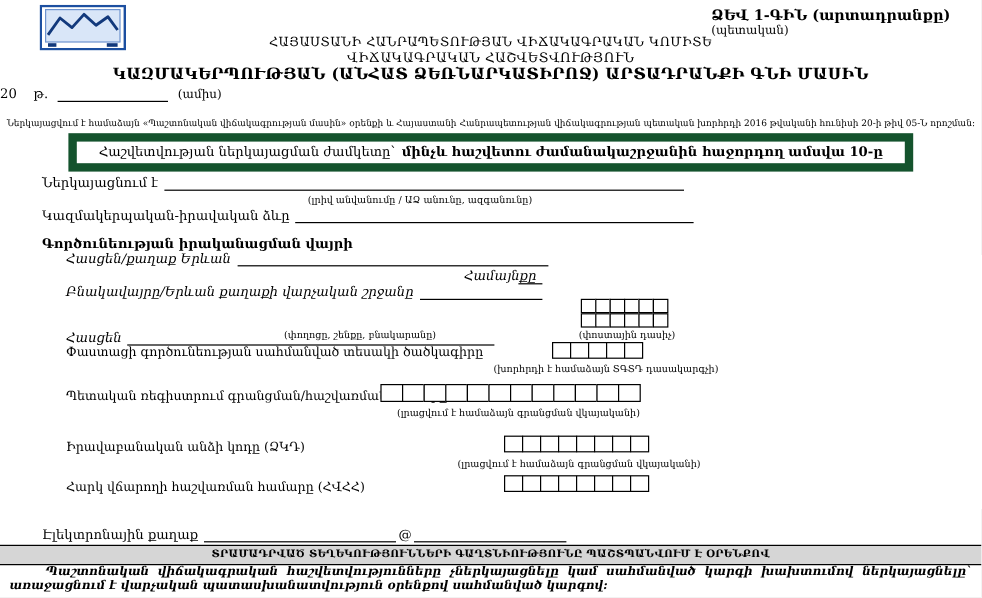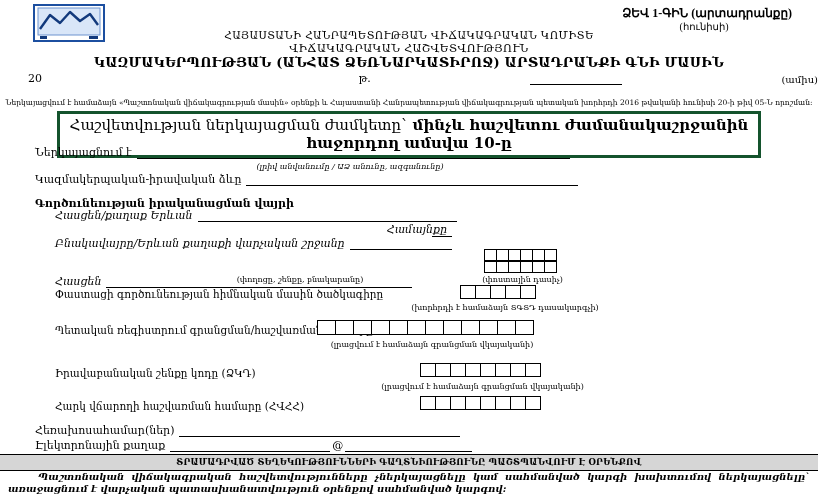--- a/index.html
+++ b/index.html
@@ -8,24 +8,24 @@
     position:relative; width:818px; height:498px; margin:0 auto;
     background:#ffffff; color:#000;
     font-family:"DejaVu Serif","DejaVu Sans",serif;
     overflow:hidden;
   }
   .abs{ position:absolute; }
   .center{ left:0; right:0; text-align:center; }
   .h1{ font-size:10.5px; letter-spacing:.4px; }
   .h2{ font-size:11px; letter-spacing:.4px; }
   .h3{ font-size:13px; font-weight:bold; letter-spacing:.2px; }
-  .year-line{ display:flex; justify-content:space-between; align-items:flex-end; font-size:11px;padding-left:28px; }
+  .year-line{ display:flex; justify-content:flex-start; align-items:flex-end; font-size:11px; }
   .blank{ display:inline-block; border-bottom:1px solid #000; height:12px; }
   .legal{ font-size:7.5px; }
-  .deadline{ border:3px solid #14532d; text-align:center; font-size:15px; padding:2px 0 3px; }
+  .deadline{ border:7px solid #14532d; text-align:center; font-size:11px; padding:2px 0 3px; }
   .deadline b{ margin-left:4px; }
   .row{ position:absolute; display:flex; align-items:flex-end; font-size:11px; }
   .row .lbl{ white-space:nowrap; padding-right:5px; }
   .row .line{ flex:1; border-bottom:1px solid #000; height:13px; min-width:20px; }
   .row.italic .lbl{ font-style:italic; }
   .caption{ position:absolute; font-size:8px; text-align:center; white-space:nowrap; }
   .bold-label{ position:absolute; font-size:11px; font-weight:bold; white-space:nowrap; }
   .plain-label{ position:absolute; font-size:10.5px; white-space:nowrap; }
   .boxes{ position:absolute; display:flex; }
   .box{ width:16px; height:14px; border:1px solid #000; background:#fff; }
@@ -34,42 +34,42 @@
   .boxes.lg .box{ width:19px; height:15px; }
   .band{
     position:absolute; left:0; right:0; background:#d6d6d6;
     border-top:1px solid #000; border-bottom:1px solid #000;
     text-align:center; font-weight:bold; font-size:8.5px; padding:2px 0 3px; letter-spacing:.2px;
   }
   .footer{
     position:absolute; font-size:10px; font-weight:bold; font-style:italic;
     text-align:justify; text-indent:30px; line-height:1.2;
   }
-  .form-code{ position:absolute; text-align:center;font-family:Liberation Serif, serif; }
+  .form-code{ position:absolute; text-align:left; }
   .form-code .fc1{ font-size:12px; font-weight:bold; }
   .form-code .fc2{ font-size:10px; padding-right:6px; }
 </style>
 </head>
 <body>
 
 <div class="page">
 
   <div class="abs" style="left:33px; top:4px; width:72px; height:38px;">
     <svg width="72" height="38" viewBox="0 0 72 38">
       <rect x="1" y="1" width="70" height="36" fill="#ffffff" stroke="#1c4fa0" stroke-width="2"></rect>
       <rect x="5" y="4" width="62" height="27" fill="#d9e6f8" stroke="#6d93cf" stroke-width="1"></rect>
       <polyline points="7,25 17,11 27,19 37,8 47,17 57,10 65,21" fill="none" stroke="#12397c" stroke-width="2.4" stroke-linejoin="round"></polyline>
       <rect x="7" y="32" width="7" height="3" fill="#12397c"></rect>
       <rect x="56" y="32" width="9" height="3" fill="#12397c"></rect>
     </svg>
   </div>
 
   <div class="form-code" style="right:26px; top:6px;">
     <div class="fc1">ՁԵՎ 1-ԳԻՆ (արտադրանքը)</div>
-    <div class="fc2">(հունիսի)</div>
+    <div class="fc2">(պետական)</div>
   </div>
 
   <div class="abs center h1" style="top:29px;">ՀԱՅԱՍՏԱՆԻ ՀԱՆՐԱՊԵՏՈՒԹՅԱՆ ՎԻՃԱԿԱԳՐԱԿԱՆ ԿՈՄԻՏԵ</div>
   <div class="abs center h3" style="top:55px;">ԿԱԶՄԱԿԵՐՊՈՒԹՅԱՆ (ԱՆՀԱՏ ՁԵՌՆԱՐԿԱՏԻՐՈՋ) ԱՐՏԱԴՐԱՆՔԻ ԳՆԻ ՄԱՍԻՆ</div>
   <div class="abs center h2" style="top:42px;">ՎԻՃԱԿԱԳՐԱԿԱՆ ՀԱՇՎԵՏՎՈՒԹՅՈՒՆ</div>
 
   <div class="abs year-line" style="left:0; right:0; top:72px;">
     <span>20</span>
     <span class="blank" style="width:14px; border-bottom:none;"></span>
     <span>թ.</span>
@@ -80,21 +80,21 @@
   <div class="abs center legal" style="top:98px;">Ներկայացվում է համաձայն «Պաշտոնական վիճակագրության մասին»  օրենքի և Հայաստանի Հանրապետության վիճակագրության պետական խորհրդի 2016 թվականի հունիսի 20-ի թիվ 05-Ն որոշման:</div>
 
   <div class="abs deadline" style="left:57px; right:57px; top:111px;">
     <span>Հաշվետվության ներկայացման ժամկետը`</span><b>մինչև հաշվետու ժամանակաշրջանին հաջորդող ամսվա 10-ը</b>
   </div>
 
   <div class="row" style="left:35px; top:146px; width:535px;">
     <span class="lbl">Ներկայացնում է</span>
     <span class="line"></span>
   </div>
-  <div class="caption" style="left:140px; top:162px; width:420px;font-style:italic;">(լրիվ անվանումը / ԱՁ անունը, ազգանունը)</div>
+  <div class="caption" style="left:140px; top:162px; width:420px;">(լրիվ անվանումը / ԱՁ անունը, ազգանունը)</div>
 
   <div class="row" style="left:35px; top:173px; width:543px;">
     <span class="lbl">Կազմակերպական-իրավական ձևը</span>
     <span class="line"></span>
   </div>
 
   <div class="bold-label" style="left:35px; top:197px;">Գործունեության իրականացման վայրի</div>
 
   <div class="row italic" style="left:55px; top:209px; width:402px;">
     <span class="lbl">Հասցեն/քաղաք Երևան</span>
@@ -127,21 +127,21 @@
       <span class="box"></span>
       <span class="box"></span>
       <span class="box"></span>
       <span class="box"></span>
       <span class="box"></span>
       <span class="box"></span>
     </div>
   <div class="caption" style="left:150px; top:275px; width:300px;">(փողոցը, շենքը, բնակարանը)</div>
   <div class="caption" style="left:450px; top:275px; width:145px;">(փոստային դասիչ)</div>
 
-  <div class="plain-label" style="left:55px; top:288px;">Փաստացի գործունեության հիմնական մասին ծածկագիրը</div>
+  <div class="plain-label" style="left:55px; top:288px;">Փաստացի գործունեության սահմանված տեսակի ծածկագիրը</div>
   <div class="boxes" style="left:460px; top:285px;">
       <span class="box"></span>
       <span class="box"></span>
       <span class="box"></span>
       <span class="box"></span>
       <span class="box"></span>
     </div>
   <div class="caption" style="left:390px; top:303px; width:230px;">(խորհրդի է համաձայն ՏԳՏԴ դասակարգչի)</div>
 
   <div class="plain-label" style="left:55px; top:324px;">Պետական ռեգիստրում գրանցման/հաշվառման համարը</div>
@@ -154,21 +154,21 @@
       <span class="box"></span>
       <span class="box"></span>
       <span class="box"></span>
       <span class="box"></span>
       <span class="box"></span>
       <span class="box"></span>
       <span class="box"></span>
     </div>
   <div class="caption" style="left:317px; top:340px; width:230px;">(լրացվում է համաձայն գրանցման վկայականի)</div>
 
-  <div class="plain-label" style="left:55px; top:367px;">Իրավաբանական շենքը կոդը (ՁԿԴ)</div>
+  <div class="plain-label" style="left:55px; top:367px;">Իրավաբանական անձի կոդը (ՁԿԴ)</div>
   <div class="boxes" style="left:420px; top:363px;">
       <span class="box"></span>
       <span class="box"></span>
       <span class="box"></span>
       <span class="box"></span>
       <span class="box"></span>
       <span class="box"></span>
       <span class="box"></span>
       <span class="box"></span>
     </div>
@@ -179,24 +179,20 @@
       <span class="box"></span>
       <span class="box"></span>
       <span class="box"></span>
       <span class="box"></span>
       <span class="box"></span>
       <span class="box"></span>
       <span class="box"></span>
       <span class="box"></span>
     </div>
 
-  <div class="row" style="left:35px; top:424px; width:425px;">
-    <span class="lbl">Հեռախոսահամար(ներ)</span>
-    <span class="line"></span>
-  </div>
 
   <div class="row" style="left:35px; top:439px; width:437px;">
     <span class="lbl">Էլեկտրոնային քաղաք</span>
     <span class="line" style="flex:0 0 160px;"></span>
     <span style="padding:0 2px;">@</span>
     <span class="line"></span>
   </div>
 
   <div class="band" style="top:454px;">ՏՐԱՄԱԴՐՎԱԾ ՏԵՂԵԿՈՒԹՅՈՒՆՆԵՐԻ ԳԱՂՏՆԻՈՒԹՅՈՒՆԸ ՊԱՇՏՊԱՆՎՈՒՄ Է ՕՐԵՆՔՈՎ</div>
 

